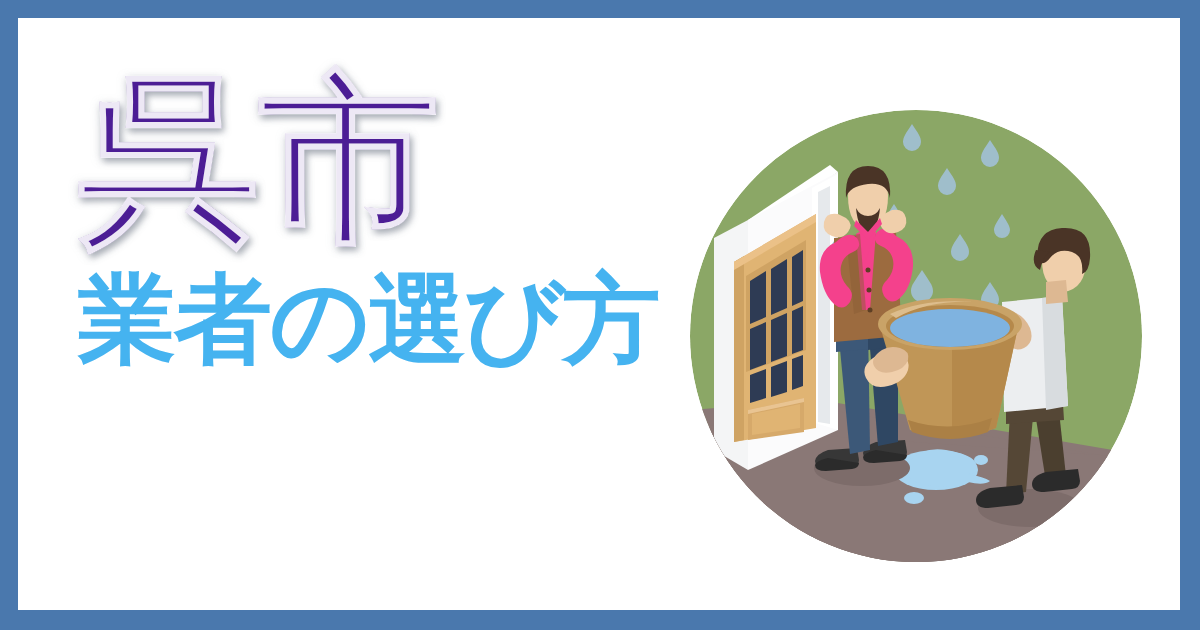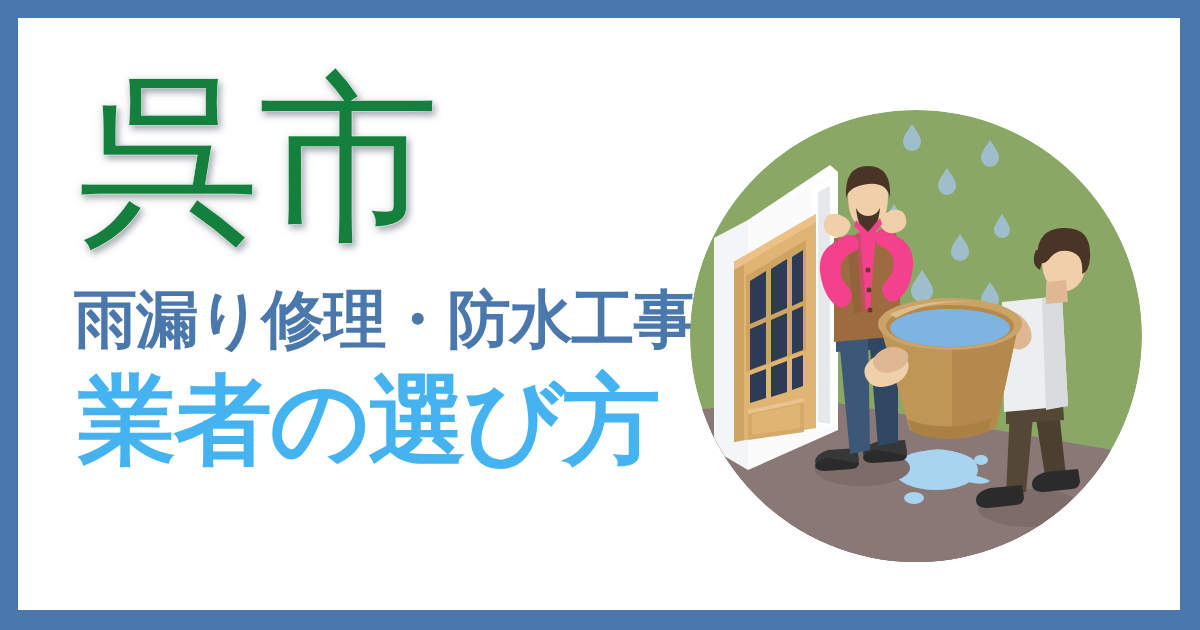--- a/index.html
+++ b/index.html
@@ -20,22 +20,22 @@
   }
   
   #text-block{
     position:absolute;
     left:40px; top:50px;
     width:700px;
   }
   #city-name{
     font-size:182px;
     line-height:1.0;
-    font-weight:400;
-    color:#15803d;
+    font-weight:700;
+    color:#4c1d95;
     letter-spacing:-2px;
     margin-left:20px;
     text-shadow:
        3px 4px 6px rgba(120,128,140,0.55),
        0px 2px 10px rgba(140,148,160,0.35);
     white-space:nowrap;
     -webkit-text-stroke:0.5px rgba(255,255,255,0.9);
   }
   #service-line{
     font-size:63px;
@@ -66,21 +66,20 @@
   }
   #illustration svg{ display:block; width:100%; height:100%; }
 </style>
 </head>
 <body>
 
 <div id="banner">
 
   <div id="text-block">
     <div id="city-name">呉市</div>
-    <div id="service-line">雨漏り修理・防水工事</div>
     <div id="headline">業者の選び方</div>
   </div>
 
   <div id="illustration">
     <svg viewBox="0 0 452 452" xmlns="http://www.w3.org/2000/svg">
       <defs>
         <clipPath id="circleClip">
           <circle cx="226" cy="226" r="226"></circle>
         </clipPath>
       </defs>

